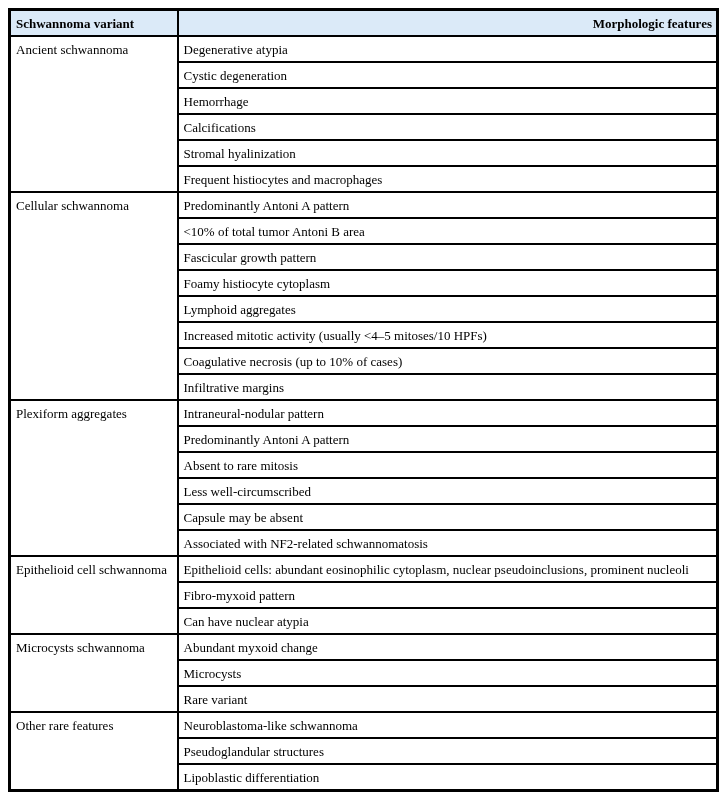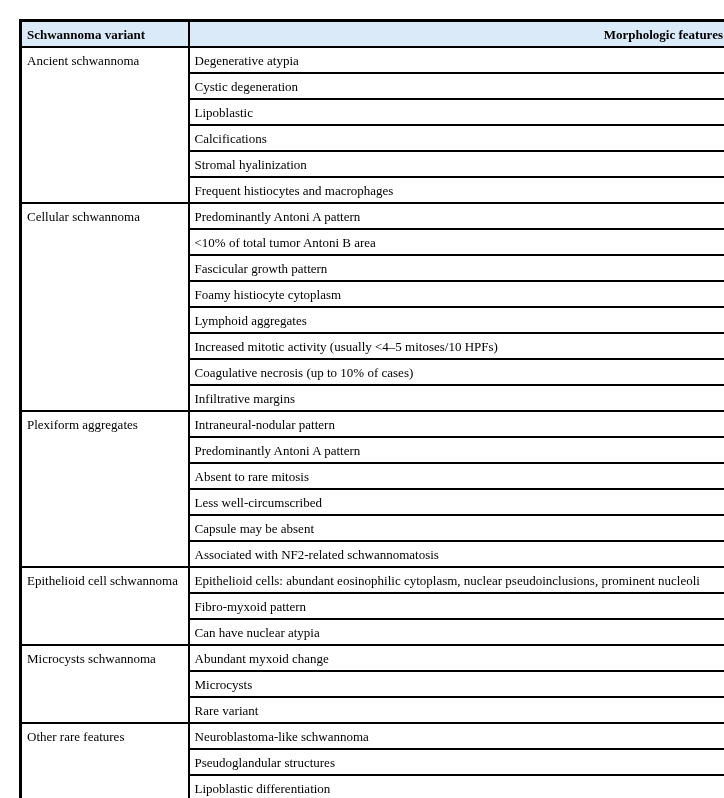--- a/index.html
+++ b/index.html
@@ -6,21 +6,21 @@
     margin: 0;
     padding: 0;
     background: #ffffff;
     width: 724px;
     font-family: "Liberation Serif", "DejaVu Serif", serif;
   }
   .page {
     width: 724px;
     height: 798px;
     box-sizing: border-box;
-    padding: 19px;
+    padding: 8px;
   }
   table.morph-table {
     border-collapse: collapse;
     table-layout: fixed;
     width: 708px;
     border: 3px solid #000000;
   }
   table.morph-table col.col-variant { width: 168px; }
   table.morph-table col.col-features { width: 540px; }
   table.morph-table th,
@@ -63,21 +63,21 @@
     </thead>
     <tbody>
         <tr class="group-start">
           <td rowspan="6">Ancient schwannoma</td>
           <td>Degenerative atypia</td>
         </tr>
         <tr>
           <td>Cystic degeneration</td>
         </tr>
         <tr>
-          <td>Lipoblastic</td>
+          <td>Hemorrhage</td>
         </tr>
         <tr>
           <td>Calcifications</td>
         </tr>
         <tr>
           <td>Stromal hyalinization</td>
         </tr>
         <tr>
           <td>Frequent histiocytes and macrophages</td>
         </tr>

